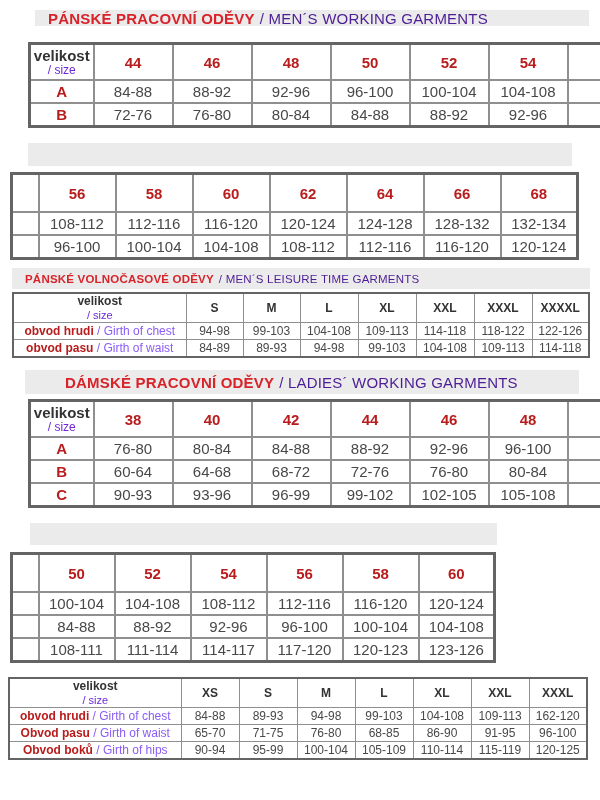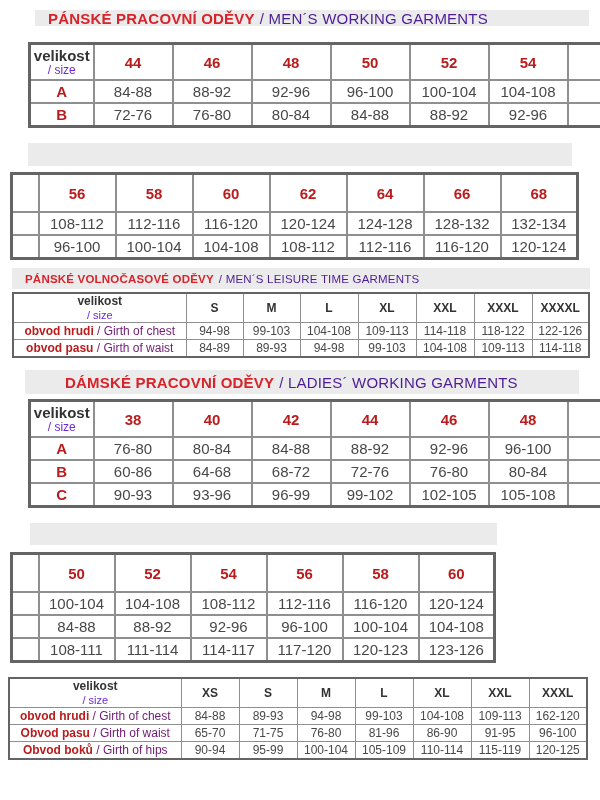--- a/index.html
+++ b/index.html
@@ -35,21 +35,21 @@
   
   table.sm{border:2px solid #646464;}
   table.sm td{border:1px solid #8f8f8f;font-size:12px;}
   table.sm td.hdr{font-weight:700;color:#333;font-size:12px;}
   table.sm tr.rh td{height:28px;}
   table.sm tr.rd td{height:16px;}
   td.lab .l1{font-weight:700;color:#333;display:block;line-height:1.15;}
   td.lab .l2{font-weight:400;color:#6d28d9;display:block;line-height:1.1;font-size:12px;}
   table.sm td.lab .l2{font-size:11px;}
   .bcz{font-weight:700;color:#b91c1c;}
-  .ren{font-weight:400;color:#701a75;}
+  .ren{font-weight:400;color:#8b5cf6;}
 
   #tb1{left:35px;top:10px;width:554px;height:16px;}
   #tbl-mw1{left:28px;top:42px;width:590px;}
   #gb1{left:28px;top:143px;width:544px;height:23px;}
   #tbl-mw2{left:10px;top:172px;width:566px;}
   #tb2{left:12px;top:268px;width:578px;height:21px;}
   #tbl-ml{left:12px;top:292px;width:576px;}
   #tb3{left:25px;top:370px;width:554px;height:24px;padding-left:40px;}
   #tbl-lw1{left:28px;top:399px;width:590px;}
   #gb2{left:30px;top:523px;width:467px;height:22px;}
@@ -249,21 +249,21 @@
       <td>76-80</td>
       <td>80-84</td>
       <td>84-88</td>
       <td>88-92</td>
       <td>92-96</td>
       <td>96-100</td>
       <td></td>
     </tr>
     <tr class="rd">
       <td class="hdr">B</td>
-      <td>60-86</td>
+      <td>60-64</td>
       <td>64-68</td>
       <td>68-72</td>
       <td>72-76</td>
       <td>76-80</td>
       <td>80-84</td>
       <td></td>
     </tr>
     <tr class="rd">
       <td class="hdr">C</td>
       <td>90-93</td>
@@ -362,21 +362,21 @@
       <td>99-103</td>
       <td>104-108</td>
       <td>109-113</td>
       <td>162-120</td>
     </tr>
     <tr class="rd">
       <td><span class="bcz">Obvod pasu</span> <span class="ren">/ Girth of waist</span></td>
       <td>65-70</td>
       <td>71-75</td>
       <td>76-80</td>
-      <td>81-96</td>
+      <td>68-85</td>
       <td>86-90</td>
       <td>91-95</td>
       <td>96-100</td>
     </tr>
     <tr class="rd">
       <td><span class="bcz">Obvod boků</span> <span class="ren">/ Girth of hips</span></td>
       <td>90-94</td>
       <td>95-99</td>
       <td>100-104</td>
       <td>105-109</td>

